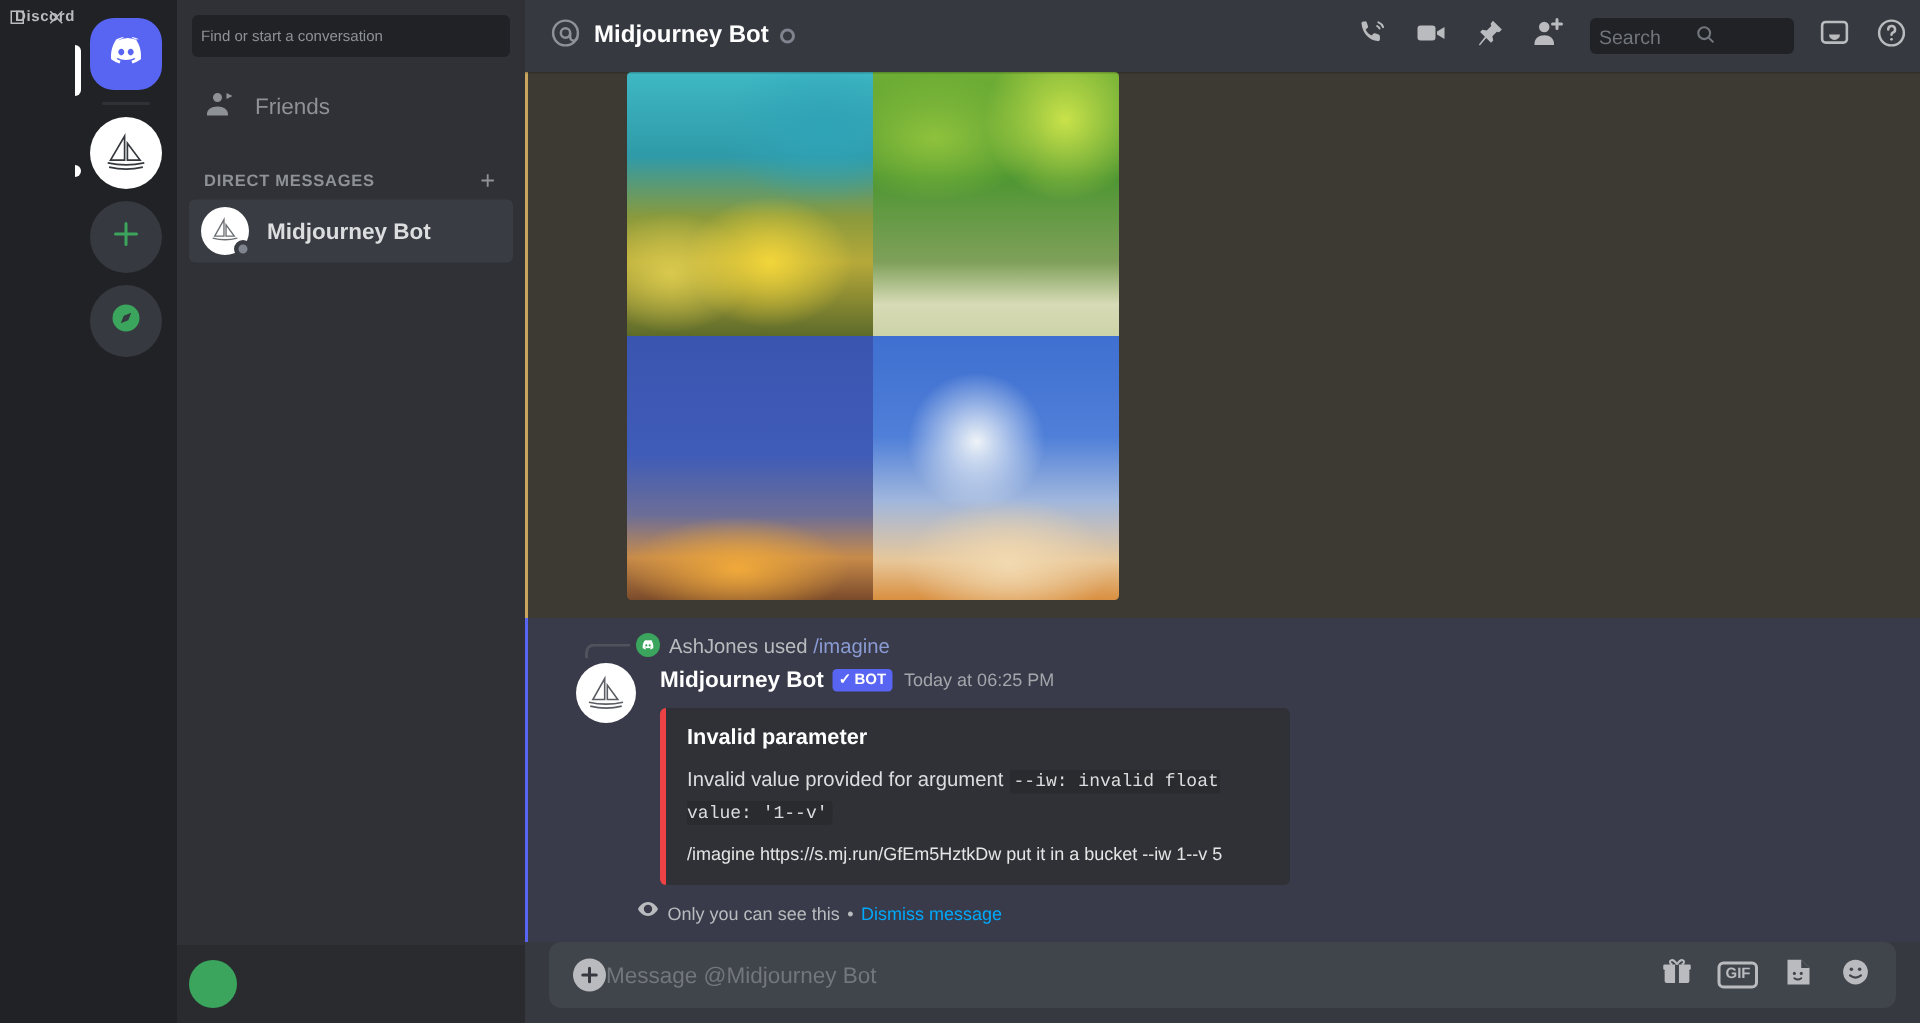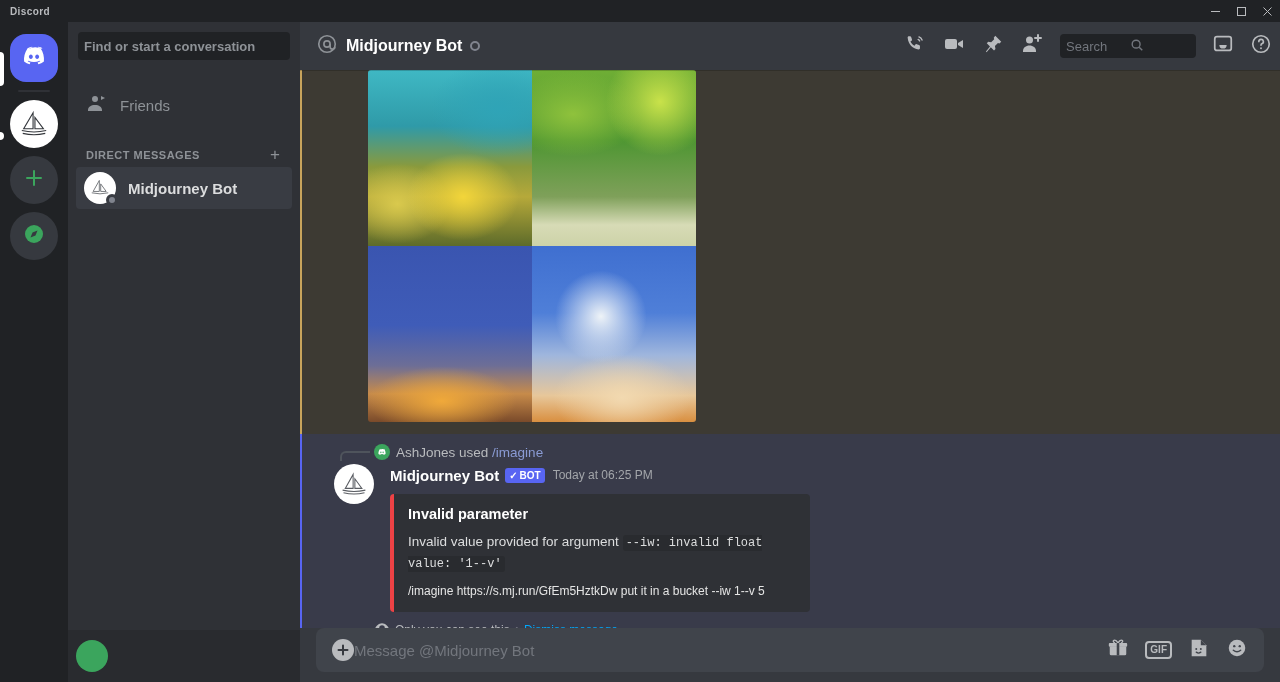--- a/index.html
+++ b/index.html
@@ -2,21 +2,21 @@
 <html><head>
 <meta charset="utf-8">
 <style>
   * { box-sizing: border-box; margin: 0; padding: 0; }
   html, body {
     width: 1280px; height: 682px;
     background: #202225;
     font-family: "Liberation Sans", sans-serif;
     overflow: hidden;
   }
-  .app { position: relative; width: 1280px; height: 682px; display: flex; flex-direction: column; }
+  .app { position: relative; width: 1280px; height: 682px; display: flex; flex-direction: row; }
 
   
   .titlebar {
     height: 22px; background: #202225; flex: 0 0 22px;
     display: flex; align-items: center; position: relative;
   }
   .titlebar .brand {
     font-size: 10px; font-weight: bold; color: #b9bbbe;
     letter-spacing: .4px; margin-left: 10px;
   }
@@ -55,22 +55,22 @@
 
   
   .sidebar {
     width: 232px; flex: 0 0 232px; background: #2f3136;
     display: flex; flex-direction: column; position: relative;
   }
   .dm-search {
     margin: 10px 10px 0; height: 28px; background: #202225; border-radius: 4px;
     display: flex; align-items: center; padding: 0 6px;
   }
-  .dm-search span { font-size: 13px; color: #8e9297; font-weight: bold; }
-  .sidebar-scroll { flex: 1; padding: 24px 8px 0; overflow: hidden; }
+  .dm-search span { font-size: 10px; color: #8e9297; }
+  .sidebar-scroll { flex: 1; padding: 12px 8px 0; overflow: hidden; }
   .side-row {
     height: 42px; border-radius: 4px; display: flex; align-items: center;
     padding: 0 8px; margin-bottom: 2px; color: #8e9297;
   }
   .side-row.active { background: #393c43; color: #fff; }
   .side-row .label { font-size: 15px; font-weight: 500; margin-left: 12px; }
   .side-row.friends .label { color: #8e9297; }
   .side-row.dm .label { color: #dcddde; font-weight: 600; }
   .dm-header {
     display: flex; align-items: center; justify-content: space-between;

